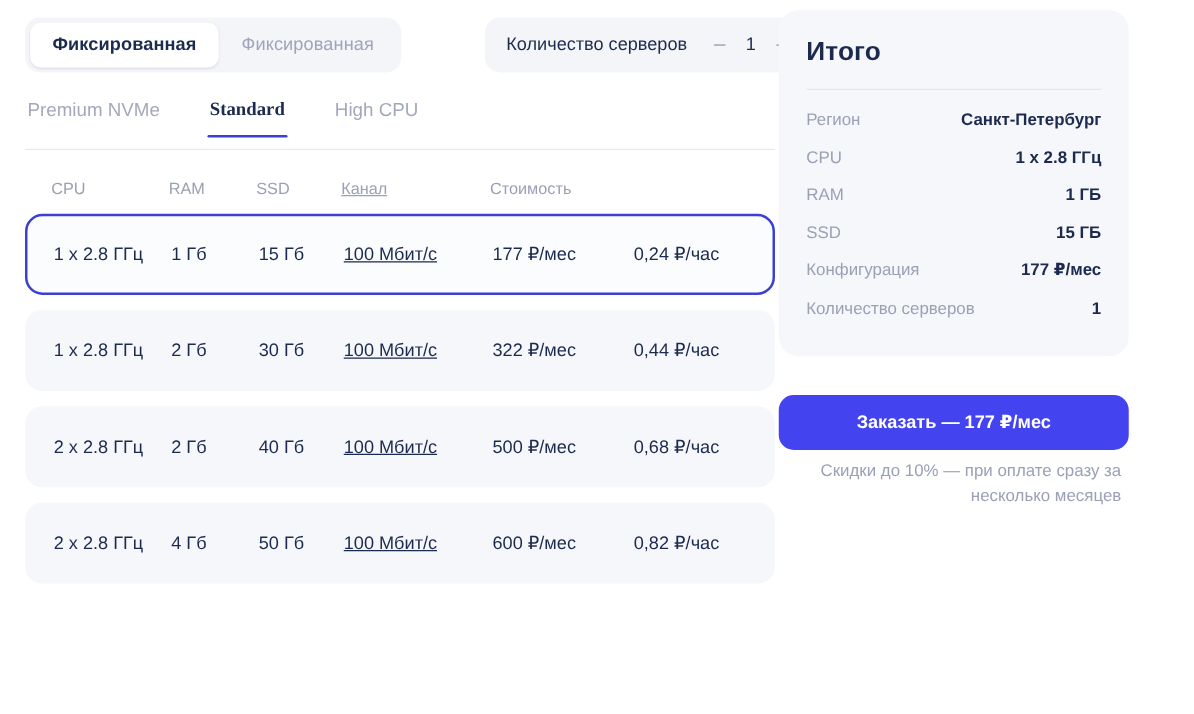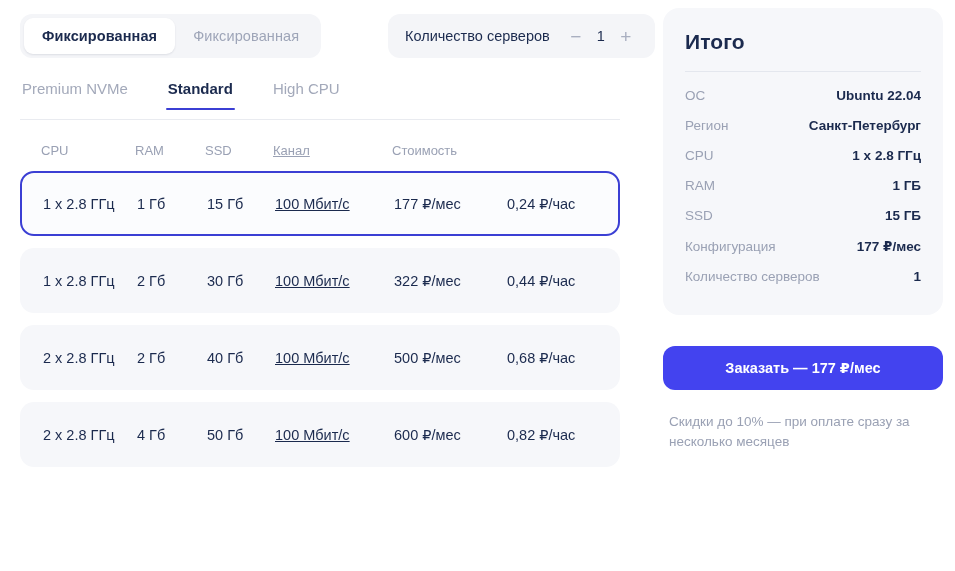--- a/index.html
+++ b/index.html
@@ -127,20 +127,21 @@
     position: relative;
     padding: 0 2px 13px 2px;
     font-size: 15px;
     color: #a3a9ba;
     cursor: pointer;
     white-space: nowrap;
   }
   .tab.active {
     color: #1b2a4e;
     font-weight: 700;
+    font-family: Liberation Serif, serif;
   }
   .tab.active::after {
     content: "";
     position: absolute;
     left: 0;
     right: 0;
     bottom: 0px;
     height: 2.5px;
     background: #3b3fd4;
     border-radius: 2px;
@@ -212,21 +213,21 @@
     border-radius: 12px;
     font-size: 14.5px;
     color: #1b2a4e;
     cursor: pointer;
     margin-top: 1px;
   }
 
   
   .right-col {
     position: absolute;
-    left: 663px;
+    left: 623px;
     top: 8px;
     width: 280px;
   }
 
   .summary-card {
     background: #f6f7fa;
     border-radius: 16px;
     padding: 22px 22px 24px 22px;
   }
   .summary-title {
@@ -270,22 +271,22 @@
     color: #ffffff;
     font-size: 14.5px;
     font-weight: 700;
     cursor: pointer;
     border: none;
     width: 100%;
     font-family: inherit;
   }
 
   .discount-note {
-    margin-top: 22px;
-    text-align: left;
+    margin-top: 7px;
+    text-align: right;
     font-size: 13.5px;
     line-height: 1.45;
     color: #9aa1b4;
     padding: 0 6px;
   }
 </style>
 </head>
 <body>
 
 <div class="page">
@@ -373,24 +374,20 @@
 
   </div>
 
   <div class="right-col">
 
     <div class="summary-card">
       <div class="summary-title">Итого</div>
       <div class="summary-rule"></div>
 
       <div class="sum-row">
-        <span class="sum-key">ОС</span>
-        <span class="sum-val">Ubuntu 22.04</span>
-      </div>
-      <div class="sum-row">
         <span class="sum-key">Регион</span>
         <span class="sum-val">Санкт-Петербург</span>
       </div>
       <div class="sum-row">
         <span class="sum-key">CPU</span>
         <span class="sum-val">1 x 2.8 ГГц</span>
       </div>
       <div class="sum-row">
         <span class="sum-key">RAM</span>
         <span class="sum-val">1 ГБ</span>

